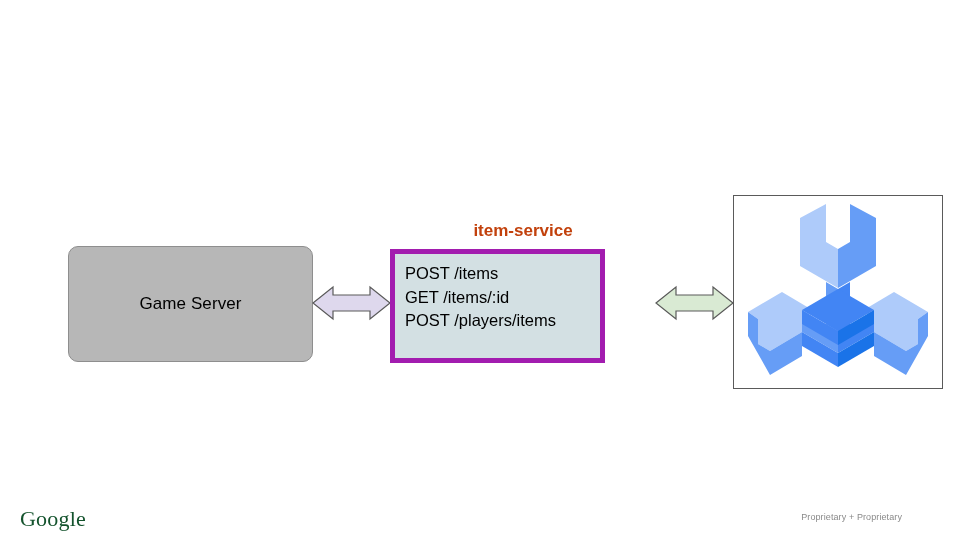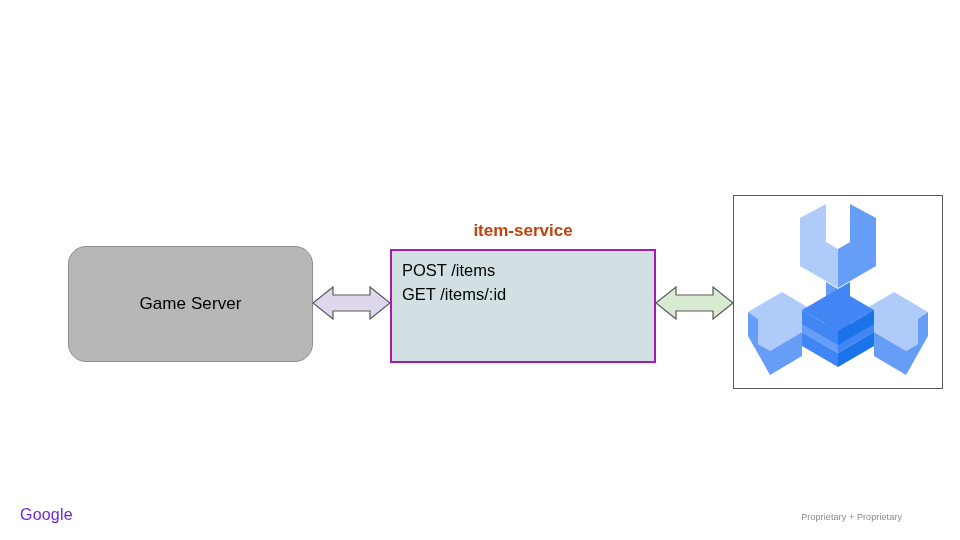--- a/index.html
+++ b/index.html
@@ -19,21 +19,21 @@
   
   #game-server-box {
     position: absolute;
     left: 68px;
     top: 246px;
     width: 245px;
     height: 116px;
     box-sizing: border-box;
     background: #b7b7b7;
     border: 1px solid #8e8e8e;
-    border-radius: 18px;
+    border-radius: 10px;
     display: flex;
     align-items: center;
     justify-content: center;
   }
   #game-server-box .box-label {
     font-size: 17px;
     color: #000000;
     letter-spacing: 0.1px;
   }
 
@@ -45,25 +45,25 @@
     width: 266px;
     text-align: center;
     font-size: 17px;
     font-weight: bold;
     color: #c2410c;
   }
   #item-service-box {
     position: absolute;
     left: 390px;
     top: 249px;
-    width: 266px;
+    width: 215px;
     height: 114px;
     box-sizing: border-box;
     background: #d3e0e3;
-    border: 2px solid #a21caf;
+    border: 5px solid #a21caf;
     padding: 8px 0 16px 10px;
   }
   #item-service-box .endpoint-line {
     font-size: 16.5px;
     line-height: 23.5px;
     color: #000000;
     white-space: nowrap;
   }
 
   
@@ -96,23 +96,24 @@
   }
   #logo-panel svg {
     display: block;
   }
 
   
   #google-wordmark {
     position: absolute;
     left: 20px;
     top: 506px;
-    font-size: 16px;
-    color: #6d28d9;
+    font-size: 22px;
+    color: #14532d;
     letter-spacing: 0.2px;
+    font-family: Liberation Serif, serif;
   }
   #confidential-note {
     position: absolute;
     right: 58px;
     top: 512px;
     font-size: 9px;
     color: #8a8a8a;
     letter-spacing: 0.1px;
   }
 </style>
@@ -127,20 +128,21 @@
   <svg width="79" height="38" viewBox="0 0 79 38">
     <polygon points="1,19 21,3 21,11 58,11 58,3 78,19 58,35 58,27 21,27 21,35" fill="#ded8ed" stroke="#5a5a5a" stroke-width="1.2" stroke-linejoin="miter"></polygon>
   </svg>
 </div>
 
 <div id="item-service-title">item-service</div>
 
 <div id="item-service-box">
   <div class="endpoint-line">POST /items</div>
   <div class="endpoint-line">GET /items/:id</div>
+  <div class="endpoint-line">POST /players/items</div>
 </div>
 
 <div class="arrow-connector" id="arrow-right">
   <svg width="79" height="38" viewBox="0 0 79 38">
     <polygon points="1,19 21,3 21,11 58,11 58,3 78,19 58,35 58,27 21,27 21,35" fill="#d9ead3" stroke="#5a5a5a" stroke-width="1.2" stroke-linejoin="miter"></polygon>
   </svg>
 </div>
 
 <div id="logo-panel">
   <svg width="208" height="192" viewBox="0 0 208 192">

